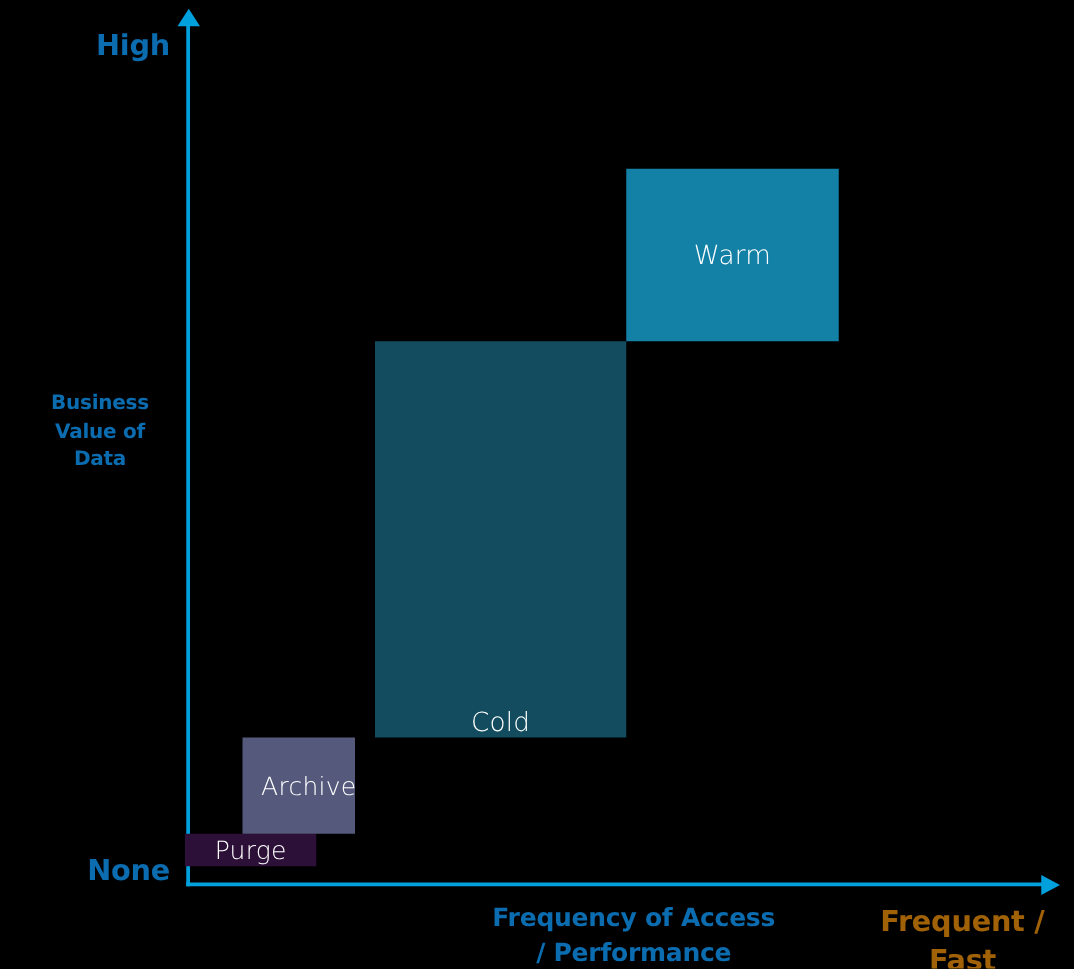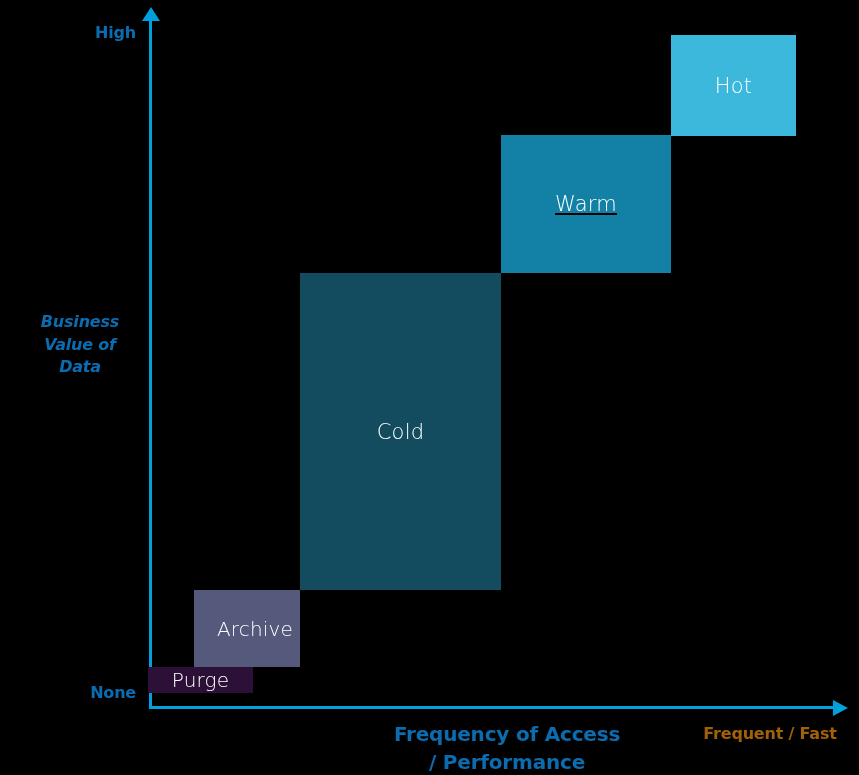--- a/index.html
+++ b/index.html
@@ -53,21 +53,21 @@
     border-top: 8px solid transparent;
     border-bottom: 8px solid transparent;
     border-left: 15px solid #00a0dc;
   }
 
   
   .axis-label {
     position: absolute;
     color: #0b6cb0;
     font-weight: bold;
-    font-size: 16px;
+    font-size: 23px;
     letter-spacing: -0.2px;
     white-space: pre-line;
     line-height: 1.35;
   }
   #label-high {
     left: 44px;
     top: 22px;
     width: 92px;
     text-align: right;
   }
@@ -77,21 +77,20 @@
     width: 92px;
     text-align: right;
   }
   #label-y-axis-title {
     left: 20px;
     top: 311px;
     width: 120px;
     text-align: center;
     font-size: 16px;
     line-height: 1.42;
-    font-style: italic;
   }
   #label-never-slow {
     left: 148px;
     top: 722px;
     width: 122px;
     text-align: center;
   }
   #label-x-axis-title {
     left: 384px;
     top: 720px;
@@ -116,21 +115,21 @@
     box-sizing: border-box;
   }
   .tier-label {
     color: #ffffff;
     font-size: 21px;
     font-weight: 300;
     font-family: "DejaVu Sans", sans-serif;
     letter-spacing: 0.2px;
   }
   #tier-purge   { left: 148px; top: 667px; width: 105px; height: 26px; }
-  #tier-archive { left: 194px; top: 590px; width: 106px; height: 77px; padding-left: 16px; }
+  #tier-archive { left: 194px; top: 590px; width: 90px; height: 77px; padding-left: 16px; }
   #tier-cold    { left: 300px; top: 273px; width: 201px; height: 317px; }
   #tier-warm    { left: 501px; top: 135px; width: 170px; height: 138px; }
   #tier-hot     { left: 671px; top: 35px;  width: 125px; height: 101px; }
 
   #tier-purge .tier-label   { font-size: 20px; }
   #tier-archive .tier-label { font-size: 20px; }
 </style>
 </head>
 <body>
 
@@ -152,25 +151,22 @@
   <div id="label-frequent-fast" class="axis-label" style="color: #a16207;">Frequent / Fast</div>
 
   <div id="tier-purge" class="tier-block" style="background: rgb(45, 16, 56);">
     <span class="tier-label" style="color: rgb(255, 255, 255);">Purge</span>
   </div>
 
   <div id="tier-archive" class="tier-block" style="background: rgb(85, 90, 124);">
     <span class="tier-label" style="color: rgb(255, 255, 255);">Archive</span>
   </div>
 
-  <div id="tier-cold" class="tier-block" style="background: rgb(19, 76, 94);">
+  <div id="tier-cold" class="tier-block" style="background: rgb(19, 76, 94); align-items: flex-end;">
     <span class="tier-label" style="color: rgb(255, 255, 255);">Cold</span>
   </div>
 
-  <div id="tier-warm" class="tier-block" style="background: rgb(19, 128, 165); text-decoration: underline;">
+  <div id="tier-warm" class="tier-block" style="background: rgb(19, 128, 165);">
     <span class="tier-label" style="color: rgb(255, 255, 255);">Warm</span>
   </div>
 
-  <div id="tier-hot" class="tier-block" style="background: rgb(60, 184, 221);">
-    <span class="tier-label" style="color: rgb(255, 255, 255);">Hot</span>
-  </div>
 
 </div>
 
 </body></html>

